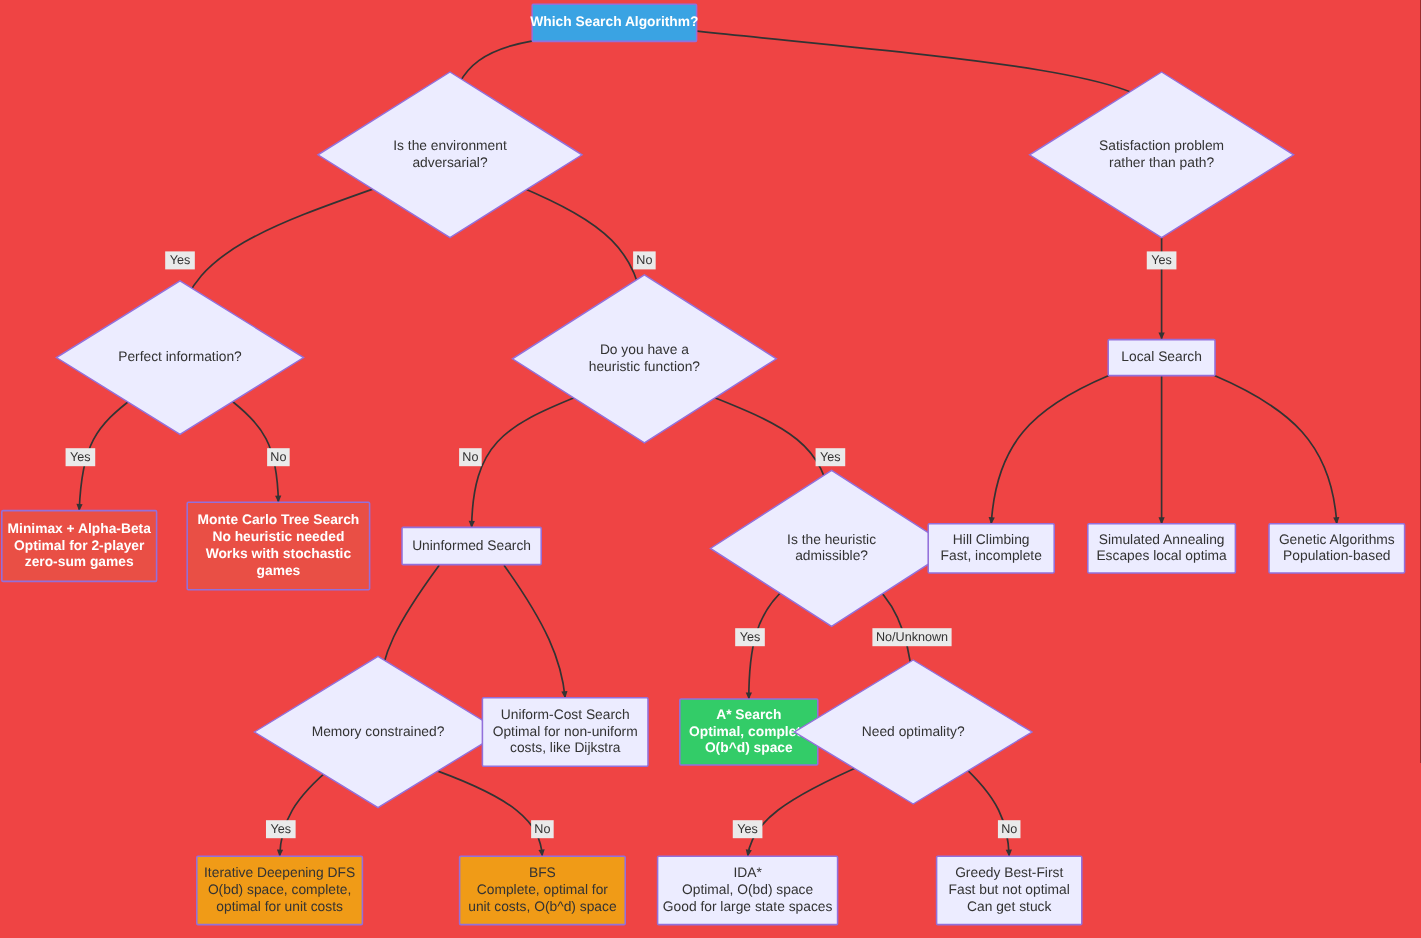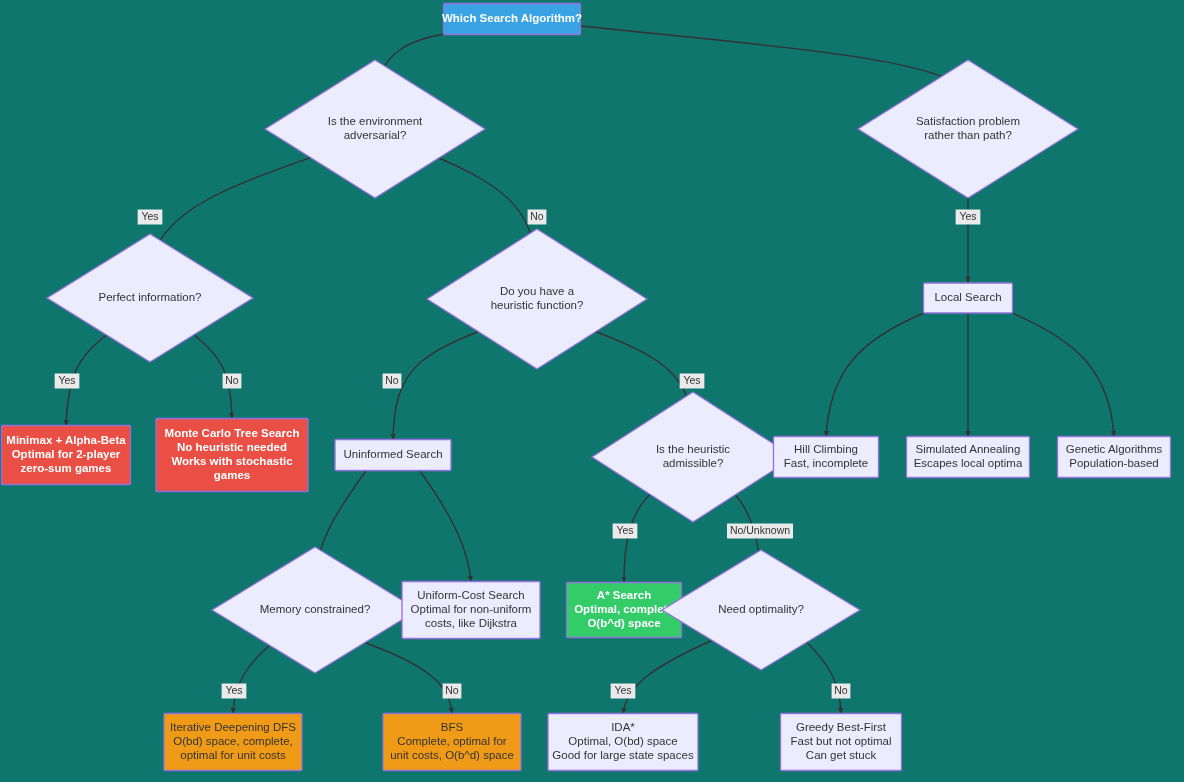--- a/index.html
+++ b/index.html
@@ -10,21 +10,21 @@
   body {
     width: 1184px;
     height: 782px;
     overflow: hidden;
     font-family: "Liberation Sans", sans-serif;
   }
   #chart-root {
     position: relative;
     width: 1184px;
     height: 782px;
-    background: #0f766e;
+    background: #ef4444;
   }
   svg.flow-svg {
     position: absolute;
     top: 0;
     left: 0;
     width: 1184px;
     height: 782px;
     display: block;
   }
   .edge-path {

